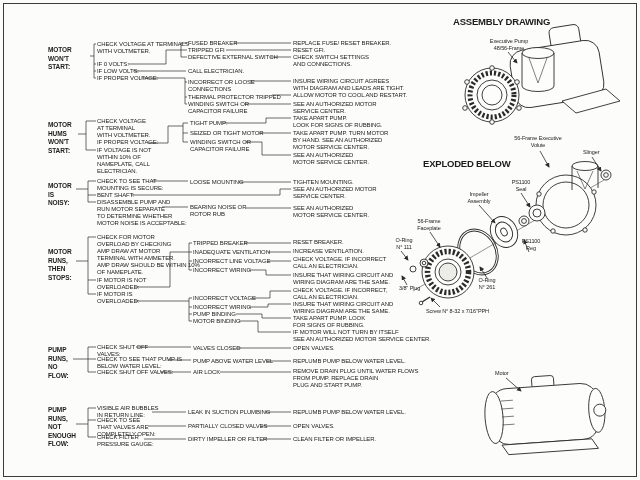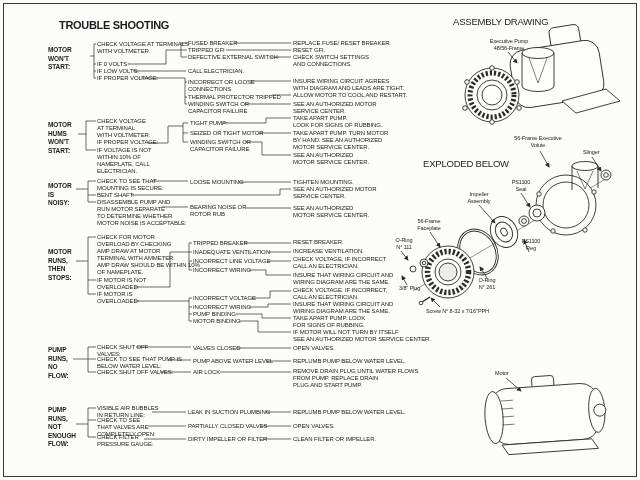--- a/index.html
+++ b/index.html
@@ -2,21 +2,21 @@
 <html><head>
 <meta charset="utf-8">
 <style>
   html,body{margin:0;padding:0;background:#e9e9e6;}
   #page{position:relative;width:640px;height:480px;background:#fcfcfa;overflow:hidden;
         font-family:"Liberation Sans",sans-serif;color:#1c1c1c;}
   #frame{position:absolute;left:3px;top:3px;width:632px;height:472px;border:1.5px solid #3c3c3c;}
   .t{position:absolute;font-size:6px;line-height:1.18;letter-spacing:-0.1px;white-space:pre;}
   .cond{font-weight:bold;font-size:6.5px;line-height:1.32;}
   .h1{font-size:11px;font-weight:bold;letter-spacing:-0.3px;}
-  .h2{font-size:9.5px;font-weight:normal;letter-spacing:-0.2px;}
+  .h2{font-size:9.5px;font-weight:bold;letter-spacing:-0.2px;}
   .lbl{font-size:5.5px;line-height:1.25;}
   .c{text-align:center;}
   svg{position:absolute;left:0;top:0;}
 </style>
 </head>
 <body>
 
 <div id="page">
   <div id="frame"></div>
 
@@ -111,21 +111,20 @@
       <path d="M430,232 L440,247"></path>
       <path d="M401,251 L408,260"></path>
       <path d="M529,252 L524,240"></path>
       <path d="M407,285 L402,276"></path>
       <path d="M487,278 L480,267"></path>
       <path d="M440,307 L431,298"></path>
       <path d="M506,378 L521,391"></path>
     </g>
   </svg>
 
-  <div class="t h1" style="left:59px;top:19px">TROUBLE SHOOTING</div>
 
   <div class="t cond" style="left:48px;top:46px">MOTOR
 WON'T
 START:</div>
   <div class="t" style="left:97px;top:41px">CHECK VOLTAGE AT TERMINALS
 WITH VOLTMETER.</div>
   <div class="t" style="left:97px;top:61px">IF 0 VOLTS:</div>
   <div class="t" style="left:97px;top:68px">IF LOW VOLTS:</div>
   <div class="t" style="left:97px;top:75px">IF PROPER VOLTAGE:</div>
   <div class="t" style="left:188px;top:40px">FUSED BREAKER</div>

